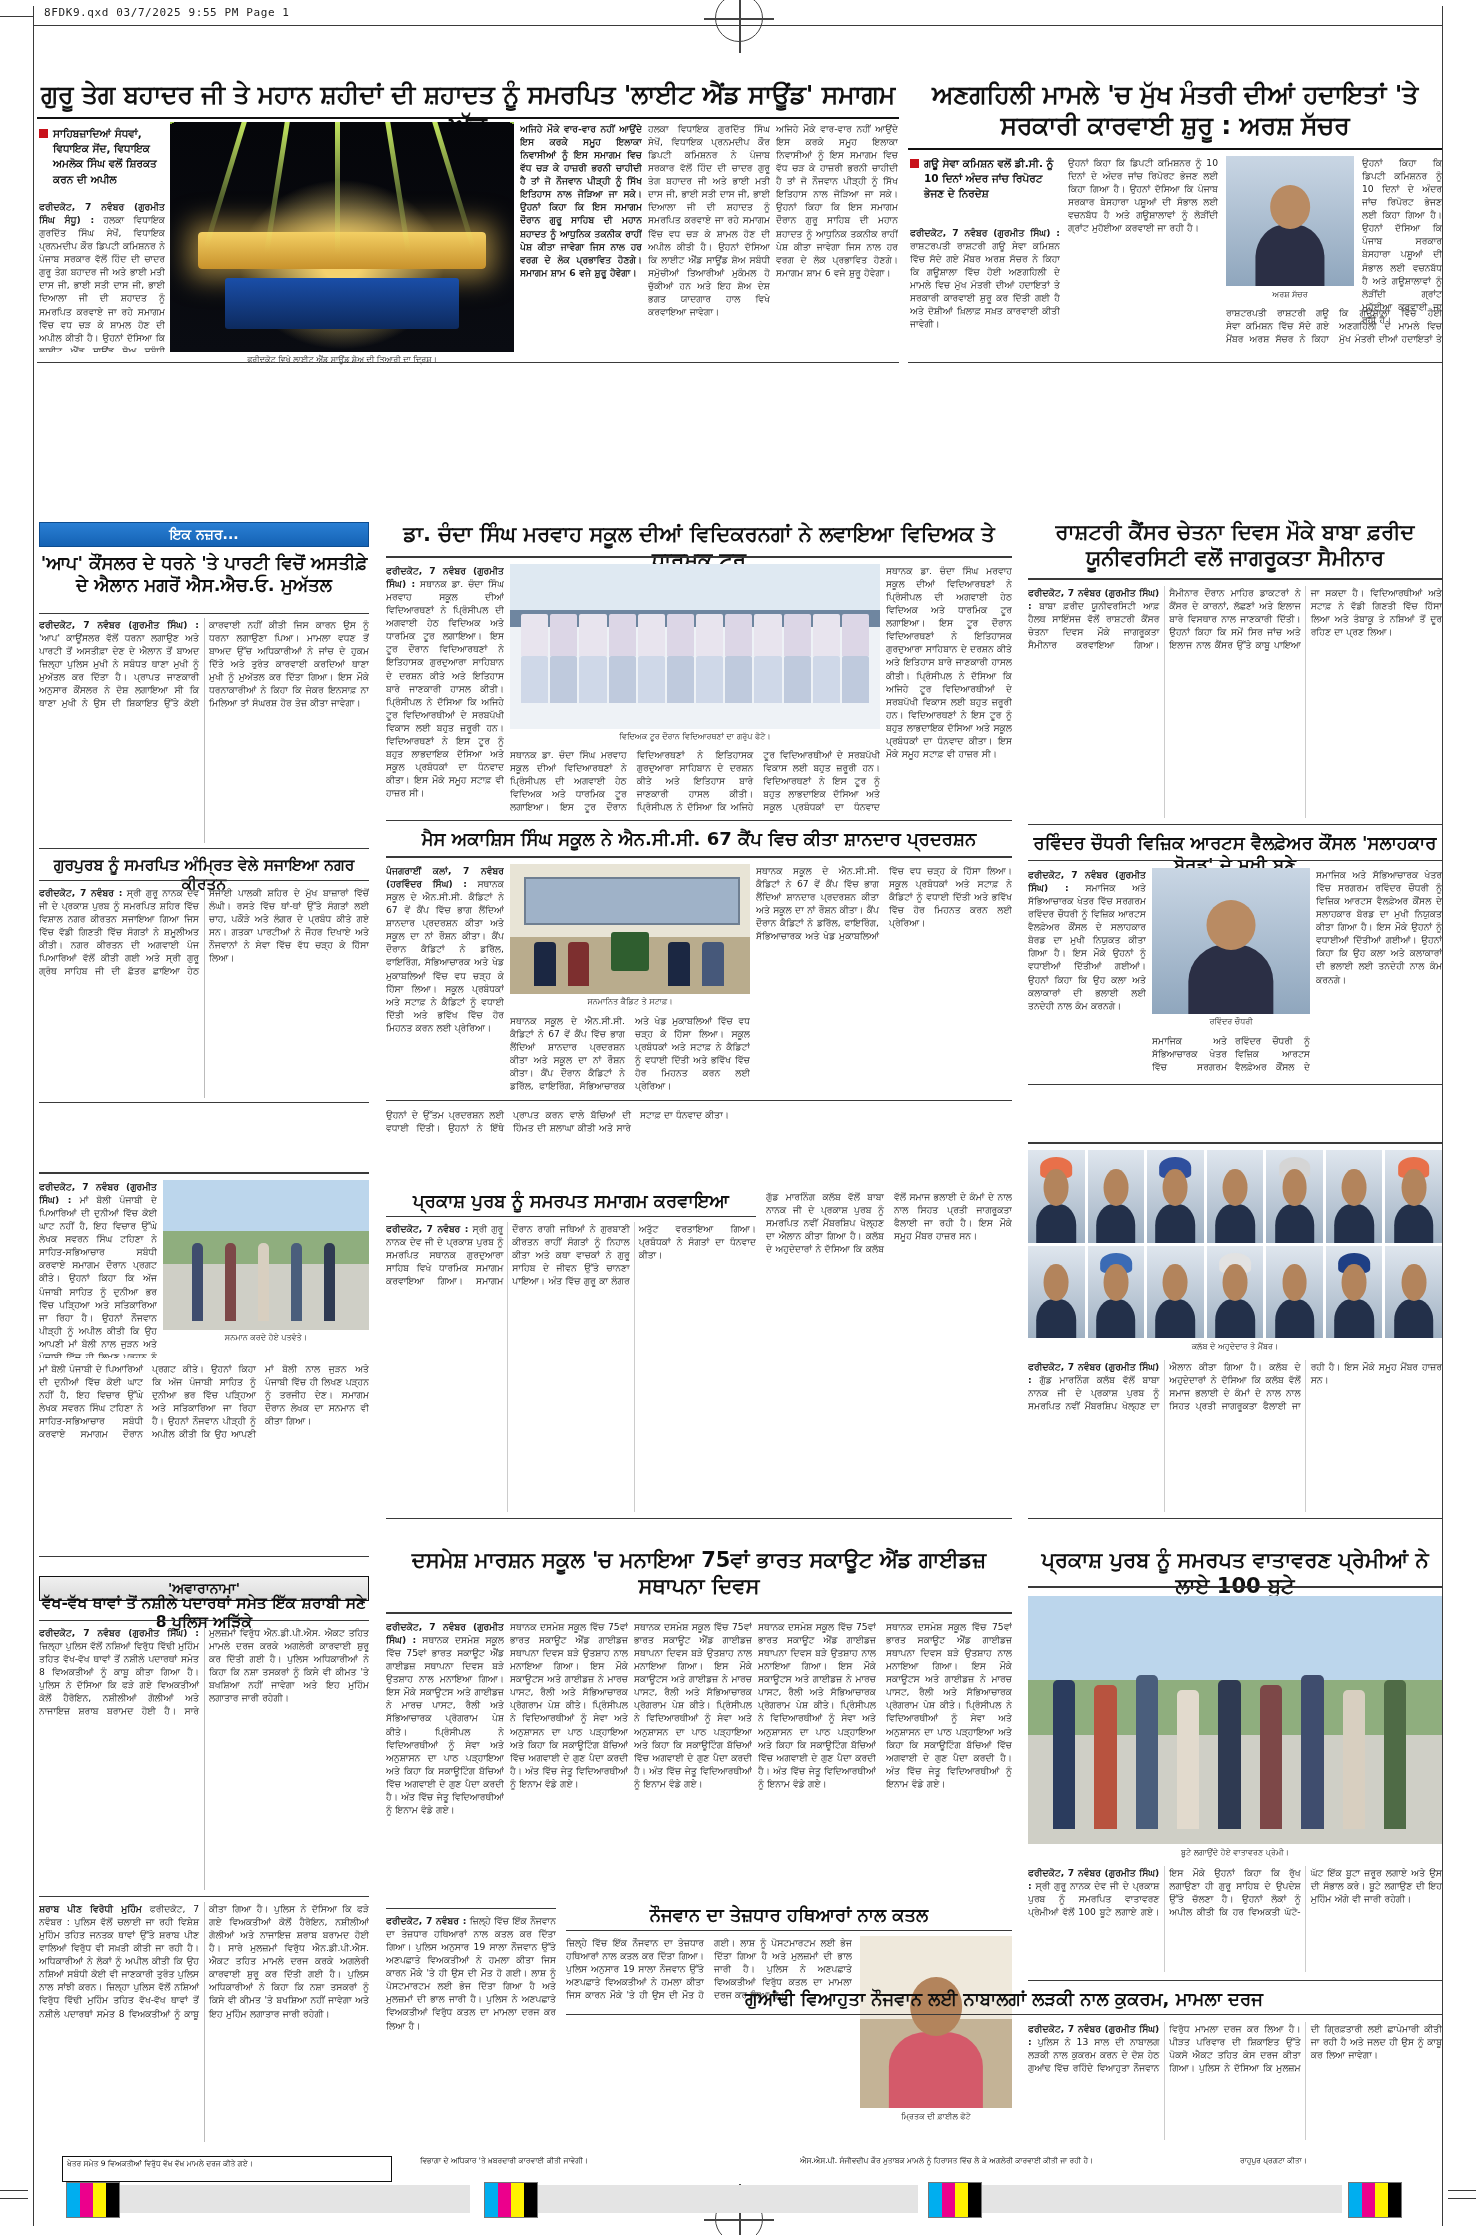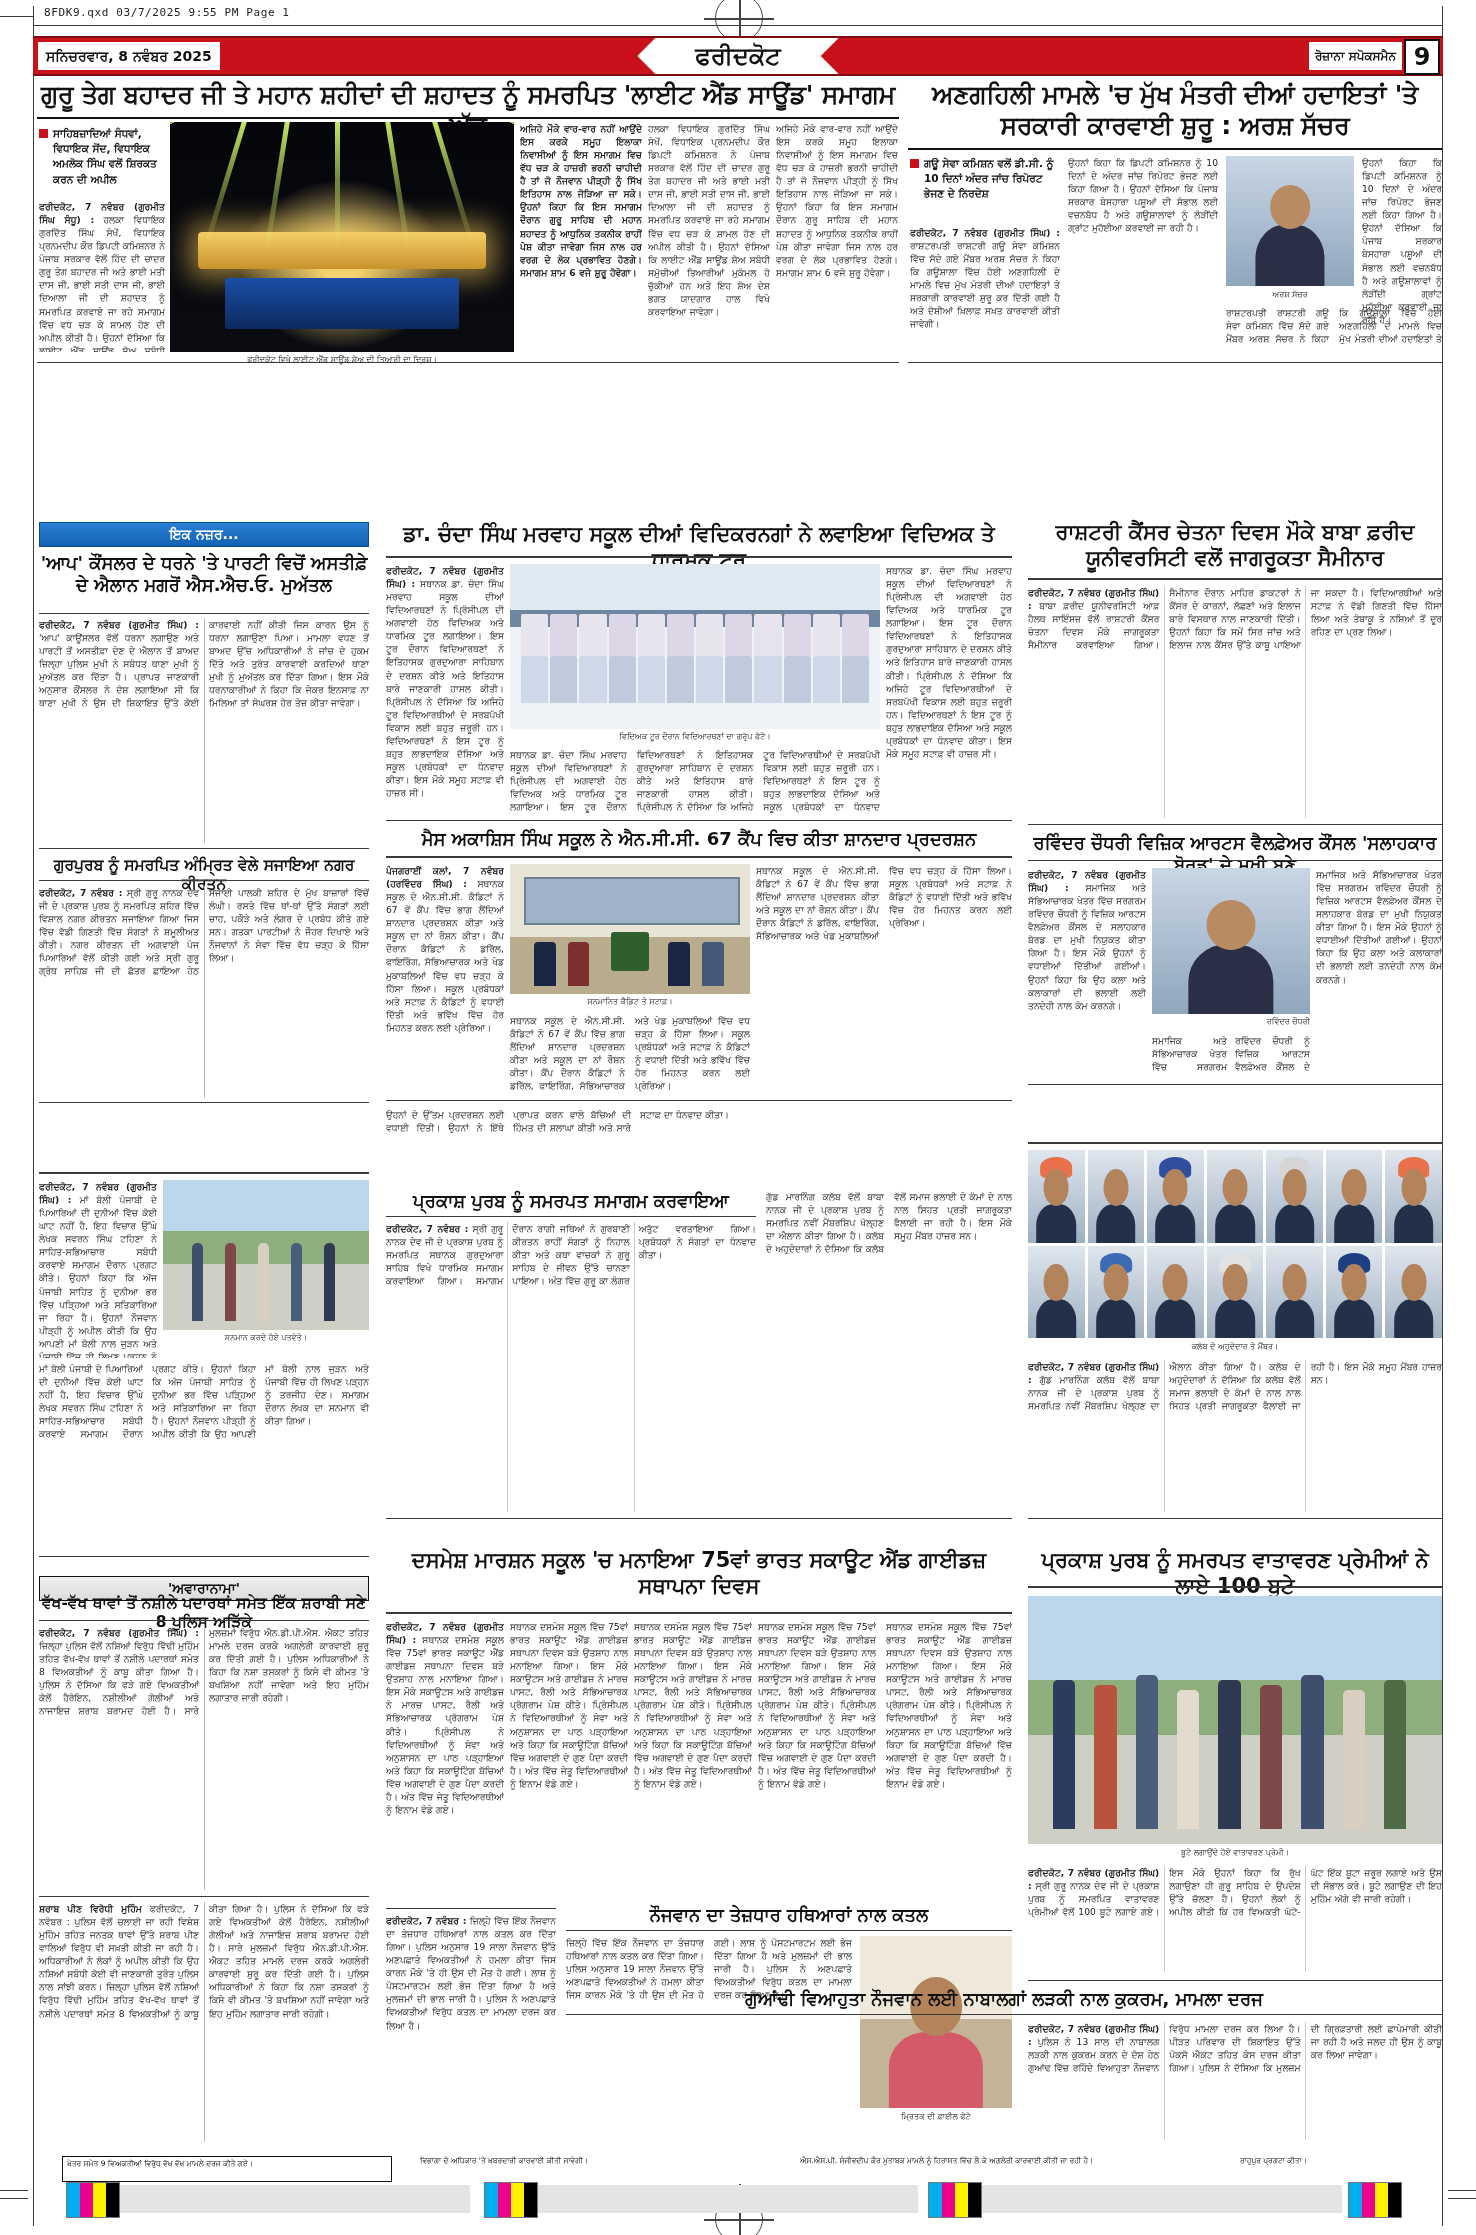--- a/index.html
+++ b/index.html
@@ -105,28 +105,20 @@
   <div class="printline" style="left:33px;top:6px;width:1px;height:2220px;"></div>
   <div class="printline" style="left:1442px;top:6px;width:1px;height:2220px;"></div>
   <div class="printline" style="left:33px;top:25px;width:1410px;height:1px;"></div>
   <div class="crop-reg" style="left:715px;top:-6px;"></div>
   <div class="crop-reg" style="left:715px;top:2195px;"></div>
   <div class="printline" style="left:0;top:2190px;width:28px;height:1px;"></div>
   <div class="printline" style="left:0;top:2198px;width:28px;height:1px;"></div>
   <div class="printline" style="left:1448px;top:2190px;width:28px;height:1px;"></div>
   <div class="printline" style="left:1448px;top:2198px;width:28px;height:1px;"></div>
 
-  <div class="masthead">
-    <div class="mh-date">ਸਨਿਚਰਵਾਰ, 8 ਨਵੰਬਰ 2025</div>
-    <div class="mh-centerwrap">
-      <div class="mh-center">ਫਰੀਦਕੋਟ</div>
-    </div>
-    <div class="mh-right">ਰੋਜ਼ਾਨਾ ਸਪੋਕਸਮੈਨ</div>
-    <div class="mh-num">9</div>
-  </div>
 
   <div class="col" style="left:37px;top:80px;width:862px;">
     <div class="hl hl-main">ਗੁਰੂ ਤੇਗ ਬਹਾਦਰ ਜੀ ਤੇ ਮਹਾਨ ਸ਼ਹੀਦਾਂ ਦੀ ਸ਼ਹਾਦਤ ਨੂੰ ਸਮਰਪਿਤ 'ਲਾਈਟ ਐਂਡ ਸਾਊਂਡ' ਸਮਾਗਮ ਅੱਜ</div>
   </div>
   <div class="printline" style="left:37px;top:117px;width:862px;height:2px;background:#111;"></div>
 
   <div class="col" style="left:39px;top:126px;width:128px;">
     <div class="bulletrow">
       <span class="bullet"></span>
       <span style="font-size:10.5px;font-weight:bold;line-height:1.45;color:#111;">ਸਾਹਿਬਜ਼ਾਦਿਆਂ ਸੰਧਵਾਂ, ਵਿਧਾਇਕ ਸੋਂਦ, ਵਿਧਾਇਕ ਅਮਲੋਕ ਸਿੰਘ ਵਲੋਂ ਸ਼ਿਰਕਤ ਕਰਨ ਦੀ ਅਪੀਲ</span>
@@ -387,21 +379,21 @@
 
   <div class="col" style="left:1028px;top:832px;width:414px;">
     <div class="hl hl-md">ਰਵਿੰਦਰ ਚੌਧਰੀ ਵਿਜ਼ਿਕ ਆਰਟਸ ਵੈਲਫ਼ੇਅਰ ਕੌਂਸਲ 'ਸਲਾਹਕਾਰ ਬੋਰਡ' ਦੇ ਮੁਖੀ ਬਣੇ</div>
   </div>
   <div class="printline" style="left:1028px;top:860px;width:414px;height:1px;"></div>
   <div class="col txt" style="left:1028px;top:868px;width:118px;height:210px;">
     <span class="dateline">ਫਰੀਦਕੋਟ, 7 ਨਵੰਬਰ (ਗੁਰਮੀਤ ਸਿੰਘ) :</span>
     <span>ਸਮਾਜਿਕ ਅਤੇ ਸੱਭਿਆਚਾਰਕ ਖੇਤਰ ਵਿੱਚ ਸਰਗਰਮ ਰਵਿੰਦਰ ਚੌਧਰੀ ਨੂੰ ਵਿਜ਼ਿਕ ਆਰਟਸ ਵੈਲਫ਼ੇਅਰ ਕੌਂਸਲ ਦੇ ਸਲਾਹਕਾਰ ਬੋਰਡ ਦਾ ਮੁਖੀ ਨਿਯੁਕਤ ਕੀਤਾ ਗਿਆ ਹੈ। ਇਸ ਮੌਕੇ ਉਹਨਾਂ ਨੂੰ ਵਧਾਈਆਂ ਦਿੱਤੀਆਂ ਗਈਆਂ। ਉਹਨਾਂ ਕਿਹਾ ਕਿ ਉਹ ਕਲਾ ਅਤੇ ਕਲਾਕਾਰਾਂ ਦੀ ਭਲਾਈ ਲਈ ਤਨਦੇਹੀ ਨਾਲ ਕੰਮ ਕਰਨਗੇ।</span>
   </div>
   <div class="imgbox ph-portrait" style="position:absolute;left:1152px;top:868px;width:158px;height:146px;"></div>
-  <div class="cap" style="position:absolute;left:1152px;top:1015px;width:158px;text-align:right;">ਰਵਿੰਦਰ ਚੌਧਰੀ</div>
+  <div class="cap" style="position:absolute;left:1152px;top:1015px;width:158px;">ਰਵਿੰਦਰ ਚੌਧਰੀ</div>
   <div class="col txt" style="left:1316px;top:868px;width:126px;height:210px;">
     <span>ਸਮਾਜਿਕ ਅਤੇ ਸੱਭਿਆਚਾਰਕ ਖੇਤਰ ਵਿੱਚ ਸਰਗਰਮ ਰਵਿੰਦਰ ਚੌਧਰੀ ਨੂੰ ਵਿਜ਼ਿਕ ਆਰਟਸ ਵੈਲਫ਼ੇਅਰ ਕੌਂਸਲ ਦੇ ਸਲਾਹਕਾਰ ਬੋਰਡ ਦਾ ਮੁਖੀ ਨਿਯੁਕਤ ਕੀਤਾ ਗਿਆ ਹੈ। ਇਸ ਮੌਕੇ ਉਹਨਾਂ ਨੂੰ ਵਧਾਈਆਂ ਦਿੱਤੀਆਂ ਗਈਆਂ। ਉਹਨਾਂ ਕਿਹਾ ਕਿ ਉਹ ਕਲਾ ਅਤੇ ਕਲਾਕਾਰਾਂ ਦੀ ਭਲਾਈ ਲਈ ਤਨਦੇਹੀ ਨਾਲ ਕੰਮ ਕਰਨਗੇ।</span>
   </div>
   <div class="col txt" style="left:1152px;top:1034px;width:158px;height:44px;column-count:2;column-gap:8px;">
     <span>ਸਮਾਜਿਕ ਅਤੇ ਸੱਭਿਆਚਾਰਕ ਖੇਤਰ ਵਿੱਚ ਸਰਗਰਮ ਰਵਿੰਦਰ ਚੌਧਰੀ ਨੂੰ ਵਿਜ਼ਿਕ ਆਰਟਸ ਵੈਲਫ਼ੇਅਰ ਕੌਂਸਲ ਦੇ ਸਲਾਹਕਾਰ ਬੋਰਡ ਦਾ ਮੁਖੀ ਨਿਯੁਕਤ ਕੀਤਾ ਗਿਆ ਹੈ। ਇਸ ਮੌਕੇ ਉਹਨਾਂ ਨੂੰ ਵਧਾਈਆਂ ਦਿੱਤੀਆਂ ਗਈਆਂ। ਉਹਨਾਂ ਕਿਹਾ ਕਿ ਉਹ ਕਲਾ ਅਤੇ ਕਲਾਕਾਰਾਂ ਦੀ ਭਲਾਈ ਲਈ ਤਨਦੇਹੀ ਨਾਲ ਕੰਮ ਕਰਨਗੇ।</span>
   </div>
   <div class="printline" style="left:1028px;top:1084px;width:414px;height:1px;"></div>
 
   <div class="printline" style="left:1028px;top:1142px;width:414px;height:2px;"></div>
   <div class="facegrid" style="position:absolute;left:1028px;top:1150px;width:414px;height:188px;grid-template-columns:repeat(7,1fr);grid-template-rows:repeat(2,1fr);">

